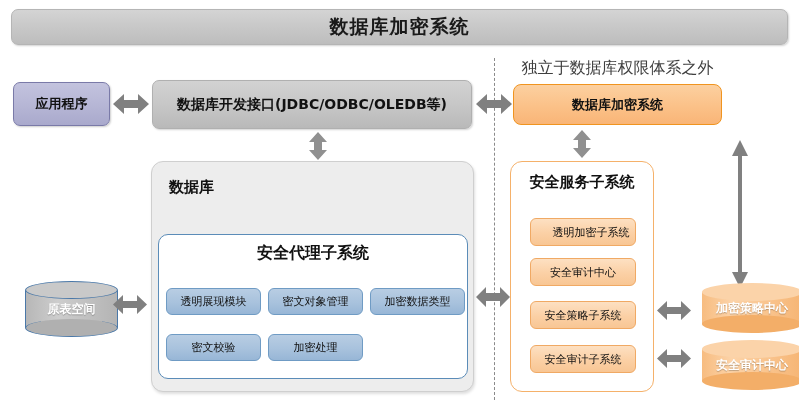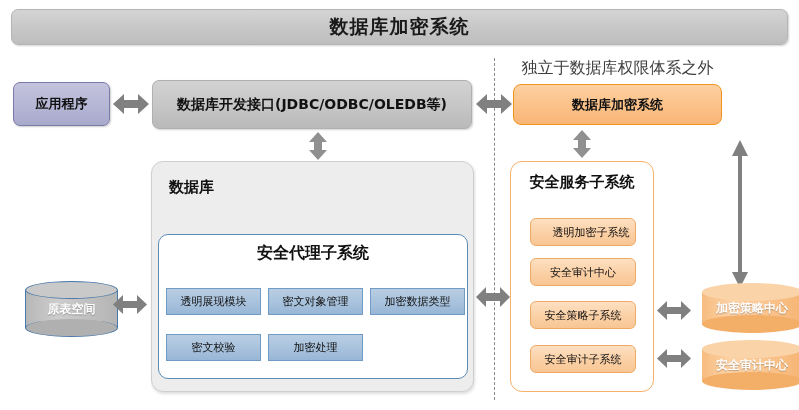--- a/index.html
+++ b/index.html
@@ -142,21 +142,21 @@
     width: 310px;
     text-align: center;
     font-size: 16px;
     font-weight: bold;
     color: #111;
   }
 
   .mod-blue {
     position: absolute;
     box-sizing: border-box;
-    border-radius: 0;
+    border-radius: 6px;
     border: 1px solid #6f9bc4;
     background: linear-gradient(180deg, #b8cde3 0%, #a8c2dd 55%, #97b6d6 100%);
     display: flex;
     align-items: center;
     justify-content: center;
     font-size: 11px;
     color: #111;
     text-align: left;
   }
 

